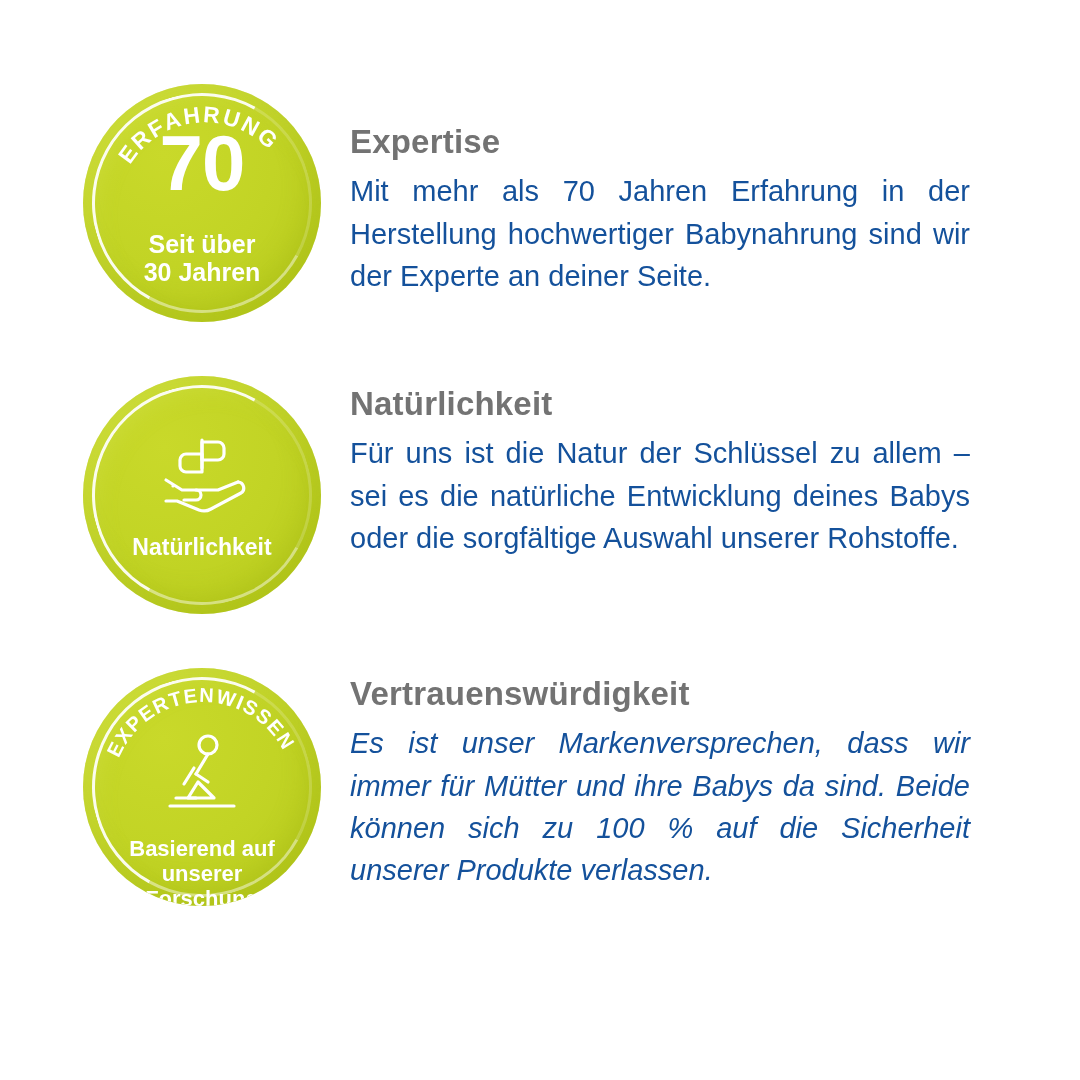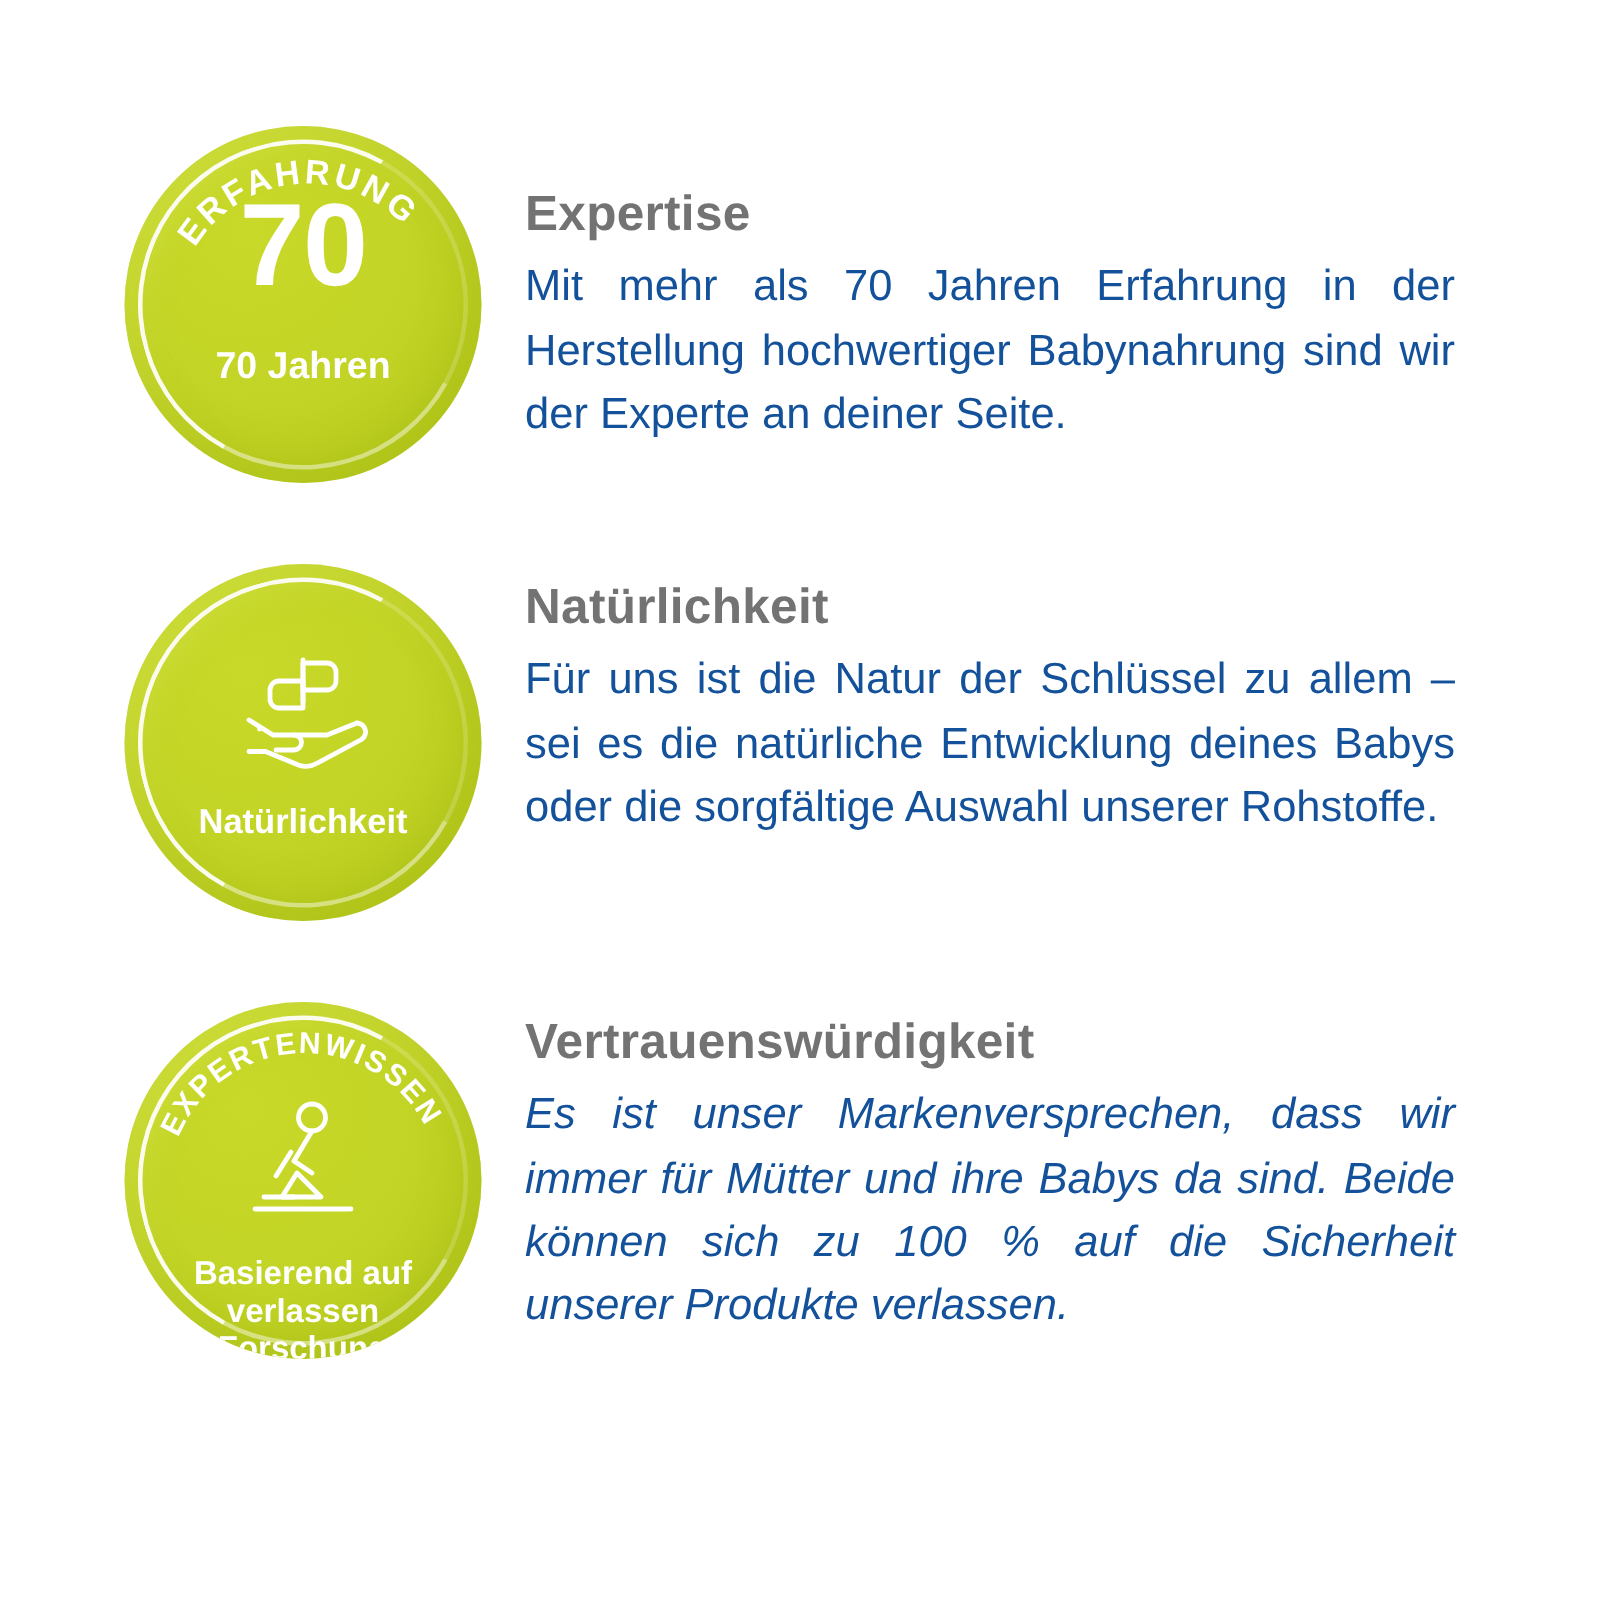--- a/index.html
+++ b/index.html
@@ -198,21 +198,22 @@
             <div class="arc-text">
               <svg viewBox="0 0 238 110" xmlns="http://www.w3.org/2000/svg">
                 <path id="arcPath1" d="M 28,104 A 96,96 0 0 1 212,86" fill="none"></path>
                 <text>
                   <textPath href="#arcPath1" startOffset="50%" text-anchor="middle">ERFAHRUNG</textPath>
                 </text>
               </svg>
             </div>
             <div class="big-number">70</div>
             <div class="badge-sub b1">
-              <div>70 Jahren</div>
+              <div>Seit über</div>
+              <div>30 Jahren</div>
             </div>
           </div>
         </div>
       </div>
       <div class="text-block">
         <h2 class="feature-title">Expertise</h2>
         <p class="feature-body">Mit mehr als 70 Jahren Erfahrung in der Herstellung hochwertiger Babynahrung sind wir der Experte an deiner Seite.</p>
       </div>
     </div>
 
@@ -261,21 +262,21 @@
                 <path d="M54 22 l-12 20"></path>
                 <path d="M42 42 l12 8"></path>
                 <path d="M44 50 l-10 16 h26 z"></path>
                 <path d="M30 52 l10 -16"></path>
                 <path d="M16 74 h64"></path>
                 <path d="M22 66 h20"></path>
               </svg>
             </div>
             <div class="badge-sub b3">
               <div>Basierend auf</div>
-              <div>verlassen</div>
+              <div>unserer</div>
               <div>Forschung</div>
             </div>
           </div>
         </div>
       </div>
       <div class="text-block">
         <h2 class="feature-title">Vertrauenswürdigkeit</h2>
         <p class="feature-body last-left">Es ist unser Markenversprechen, dass wir immer für Mütter und ihre Babys da sind. Beide können sich zu 100 % auf die Sicherheit unserer Produkte verlassen.</p>
       </div>
     </div>

